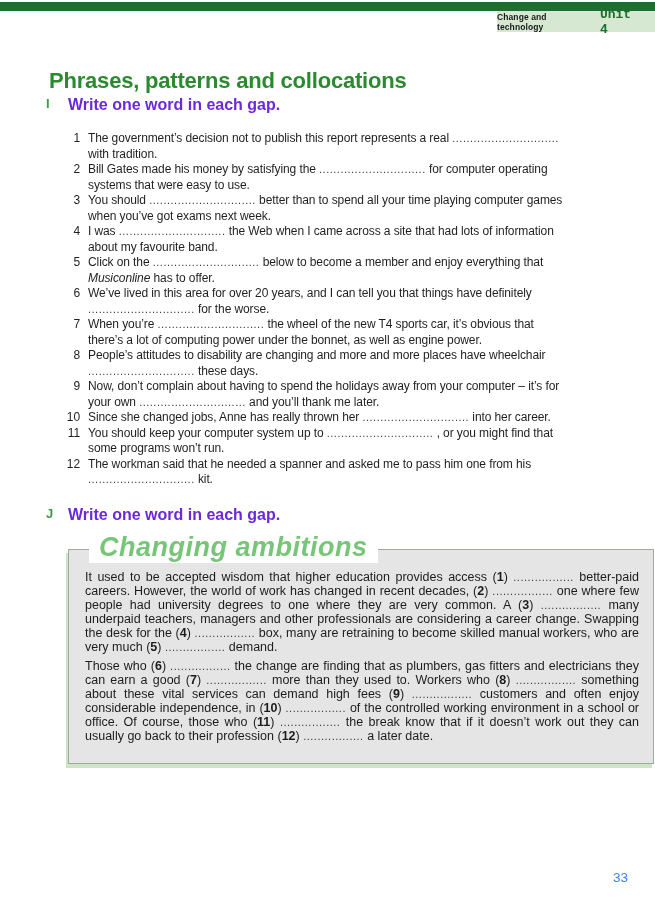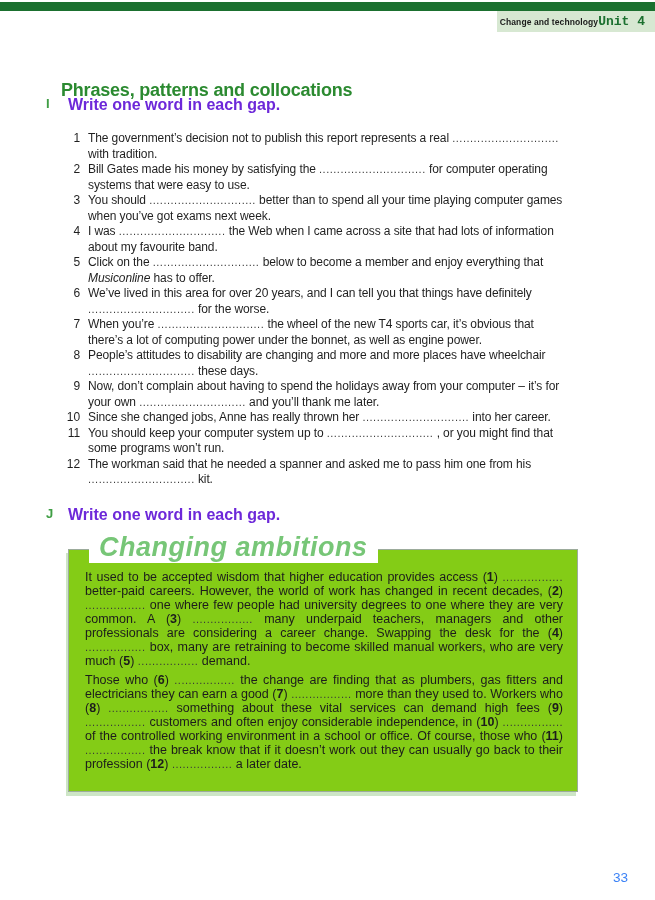--- a/index.html
+++ b/index.html
@@ -4,46 +4,46 @@
 <style>
   html,body{margin:0;padding:0;}
   body{
     width:655px;height:900px;position:relative;background:#ffffff;
     font-family:"Liberation Sans",sans-serif;color:#1f1f1f;overflow:hidden;
   }
   
   .top-bar{position:absolute;left:0;right:0;top:2px;height:9px;background:var(--dark-green);}
   .unit-tab{
     position:absolute;right:0;top:11px;width:158px;height:21px;background:var(--tab-green);
-    display:flex;align-items:center;justify-content:flex-end;padding-right:10px;box-sizing:border-box;
+    display:flex;align-items:center;gap:8px;padding-right:10px;box-sizing:border-box;
   }
   .tab-chapter{font-size:8.5px;font-weight:bold;color:#1a1a1a;letter-spacing:.1px;}
   .tab-unit{font-family:Liberation Mono, monospace;font-size:13px;font-weight:bold;color:var(--dark-green);}
   
   .page-title{
-    position:absolute;left:45px;top:64px;margin:16px;
-    font-size:18px;font-weight:bold;color:var(--title-green);letter-spacing:-.2px;
+    position:absolute;left:45px;top:64px;margin:4px;
+    font-size:22px;font-weight:bold;color:var(--title-green);letter-spacing:-.2px;
   }
   .sec-head{position:absolute;left:46px;display:flex;}
   .sec-head .sec-letter{width:22px;font-size:13px;font-weight:bold;color:var(--letter-green);flex:none;}
   .sec-head .sec-instruction{font-size:16px;font-weight:bold;color:#6d28d9;}
   #head-i{top:96px;}
   #head-j{top:506px;}
   
   .items{position:absolute;left:64px;top:131px;width:508px;}
   .item-row{display:flex;font-size:12px;line-height:15.5px;letter-spacing:-.1px;}
   .item-row .num{width:16px;text-align:right;margin-right:8px;flex:none;}
   .item-row .txt{flex:1;}
   .gap{color:#3a3a3a;font-size:11px;letter-spacing:.5px;}
   em{}
   .numgap b{font-weight:bold;}
   
   .reading-box{
-    position:absolute;left:68px;top:549px;width:510px;box-sizing:border-box;
-    border:1px solid #9cab9b;background:#84cc16;
+    position:absolute;left:68px;top:549px;width:586px;box-sizing:border-box;
+    border:1px solid #9cab9b;background:#e5e5e5;
     box-shadow:-2px 4px 0 var(--shadow-green);
     padding:20px 14px 12px 16px;
   }
   .box-title{
     position:absolute;left:20px;top:-18px;background:#ffffff;padding:0 10px;
     font-size:27px;font-weight:bold;font-style:italic;color:var(--box-title-green);letter-spacing:.5px;
   }
   .reading-box p{
     margin:0 0 5px 0;font-size:12.5px;line-height:14px;text-align:justify;color:#1c1c1c;
   }

